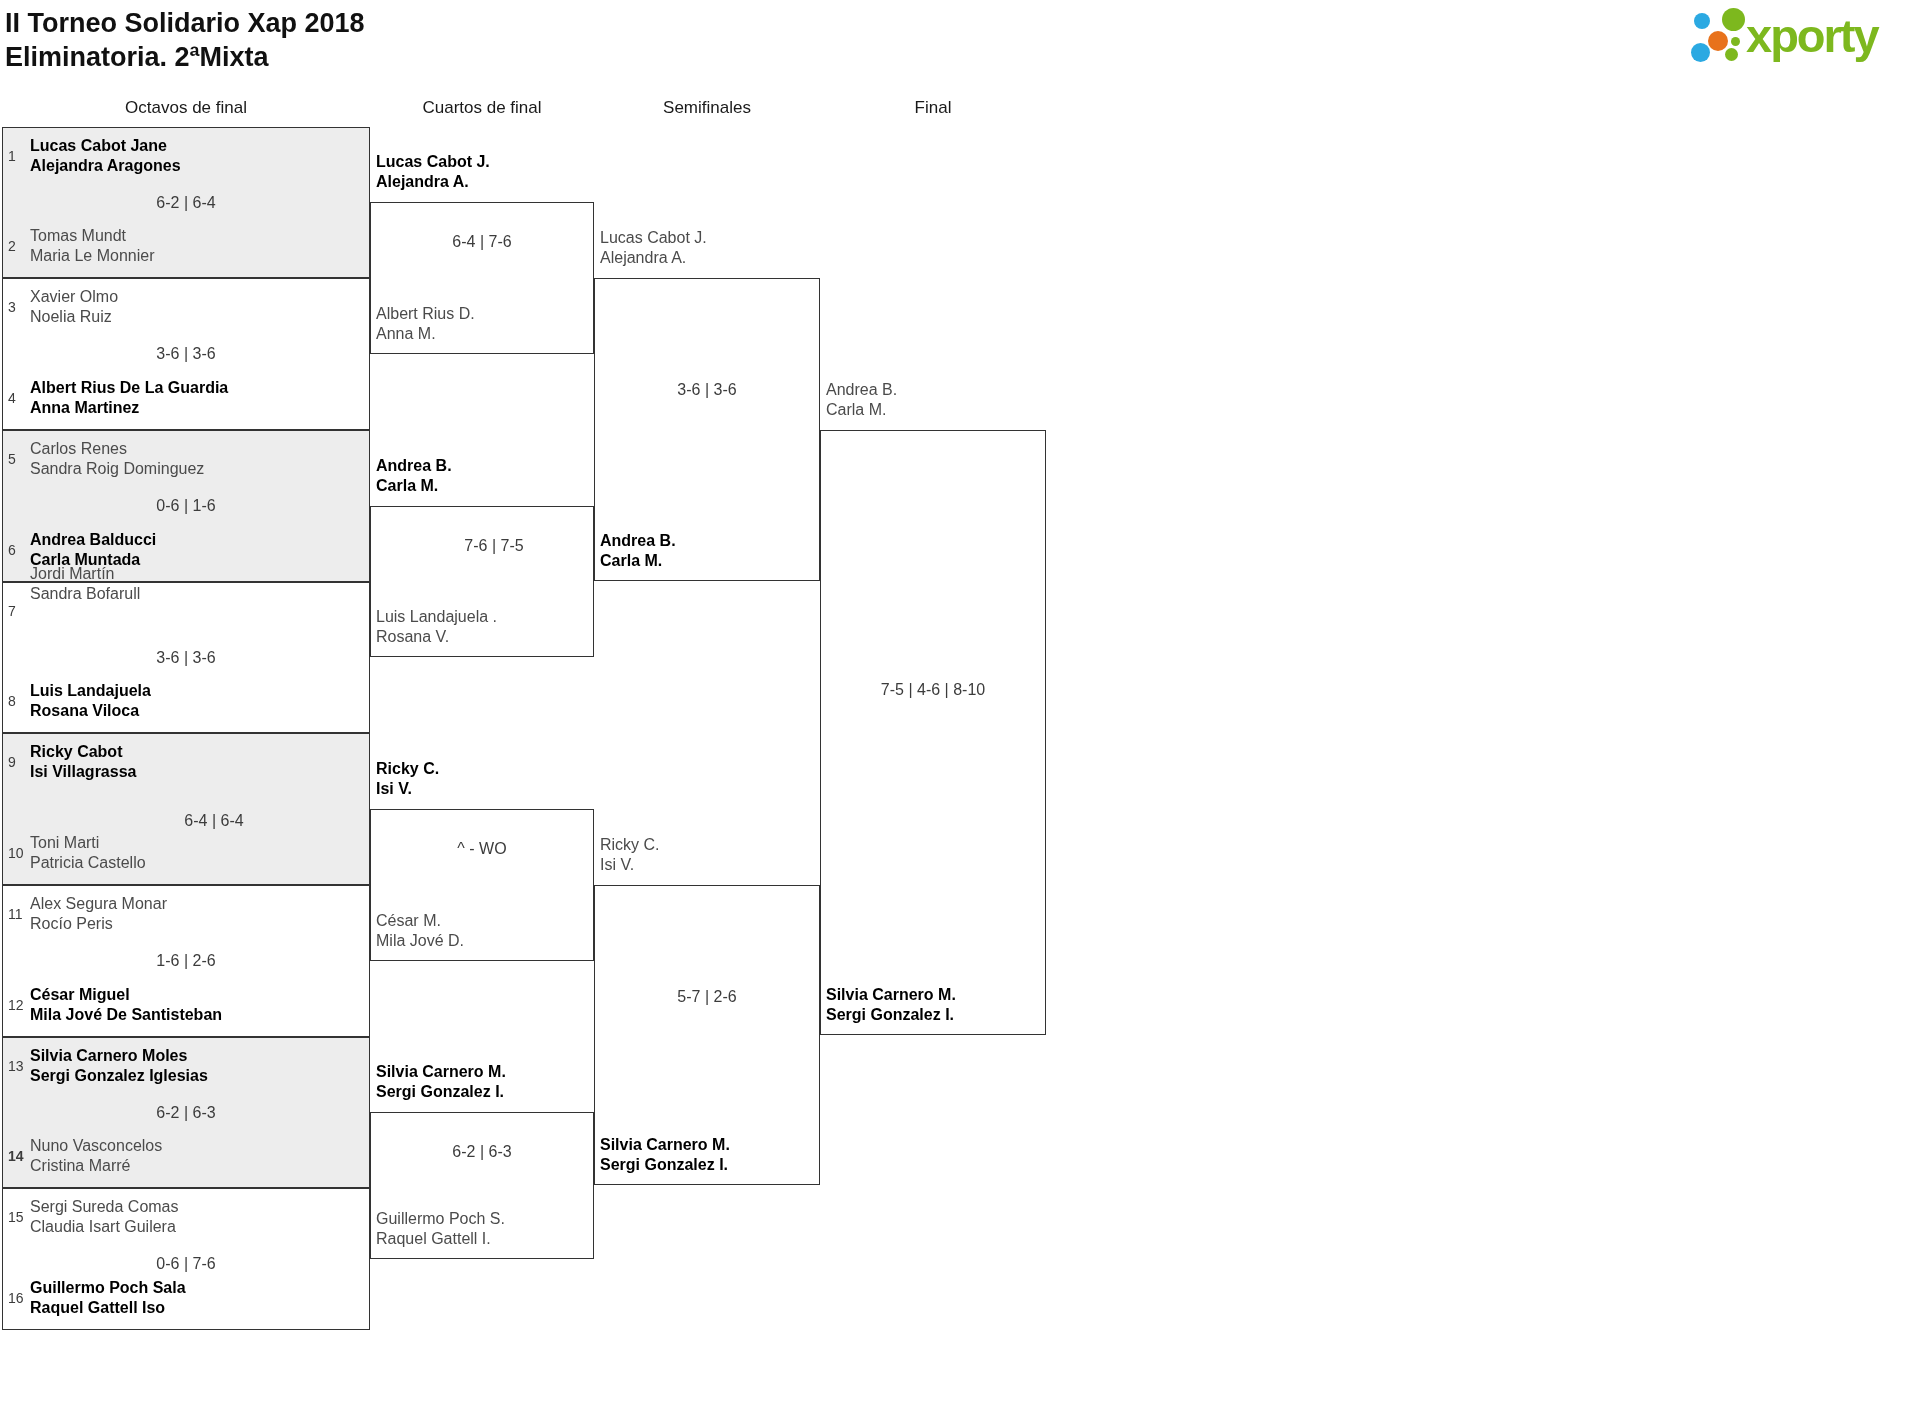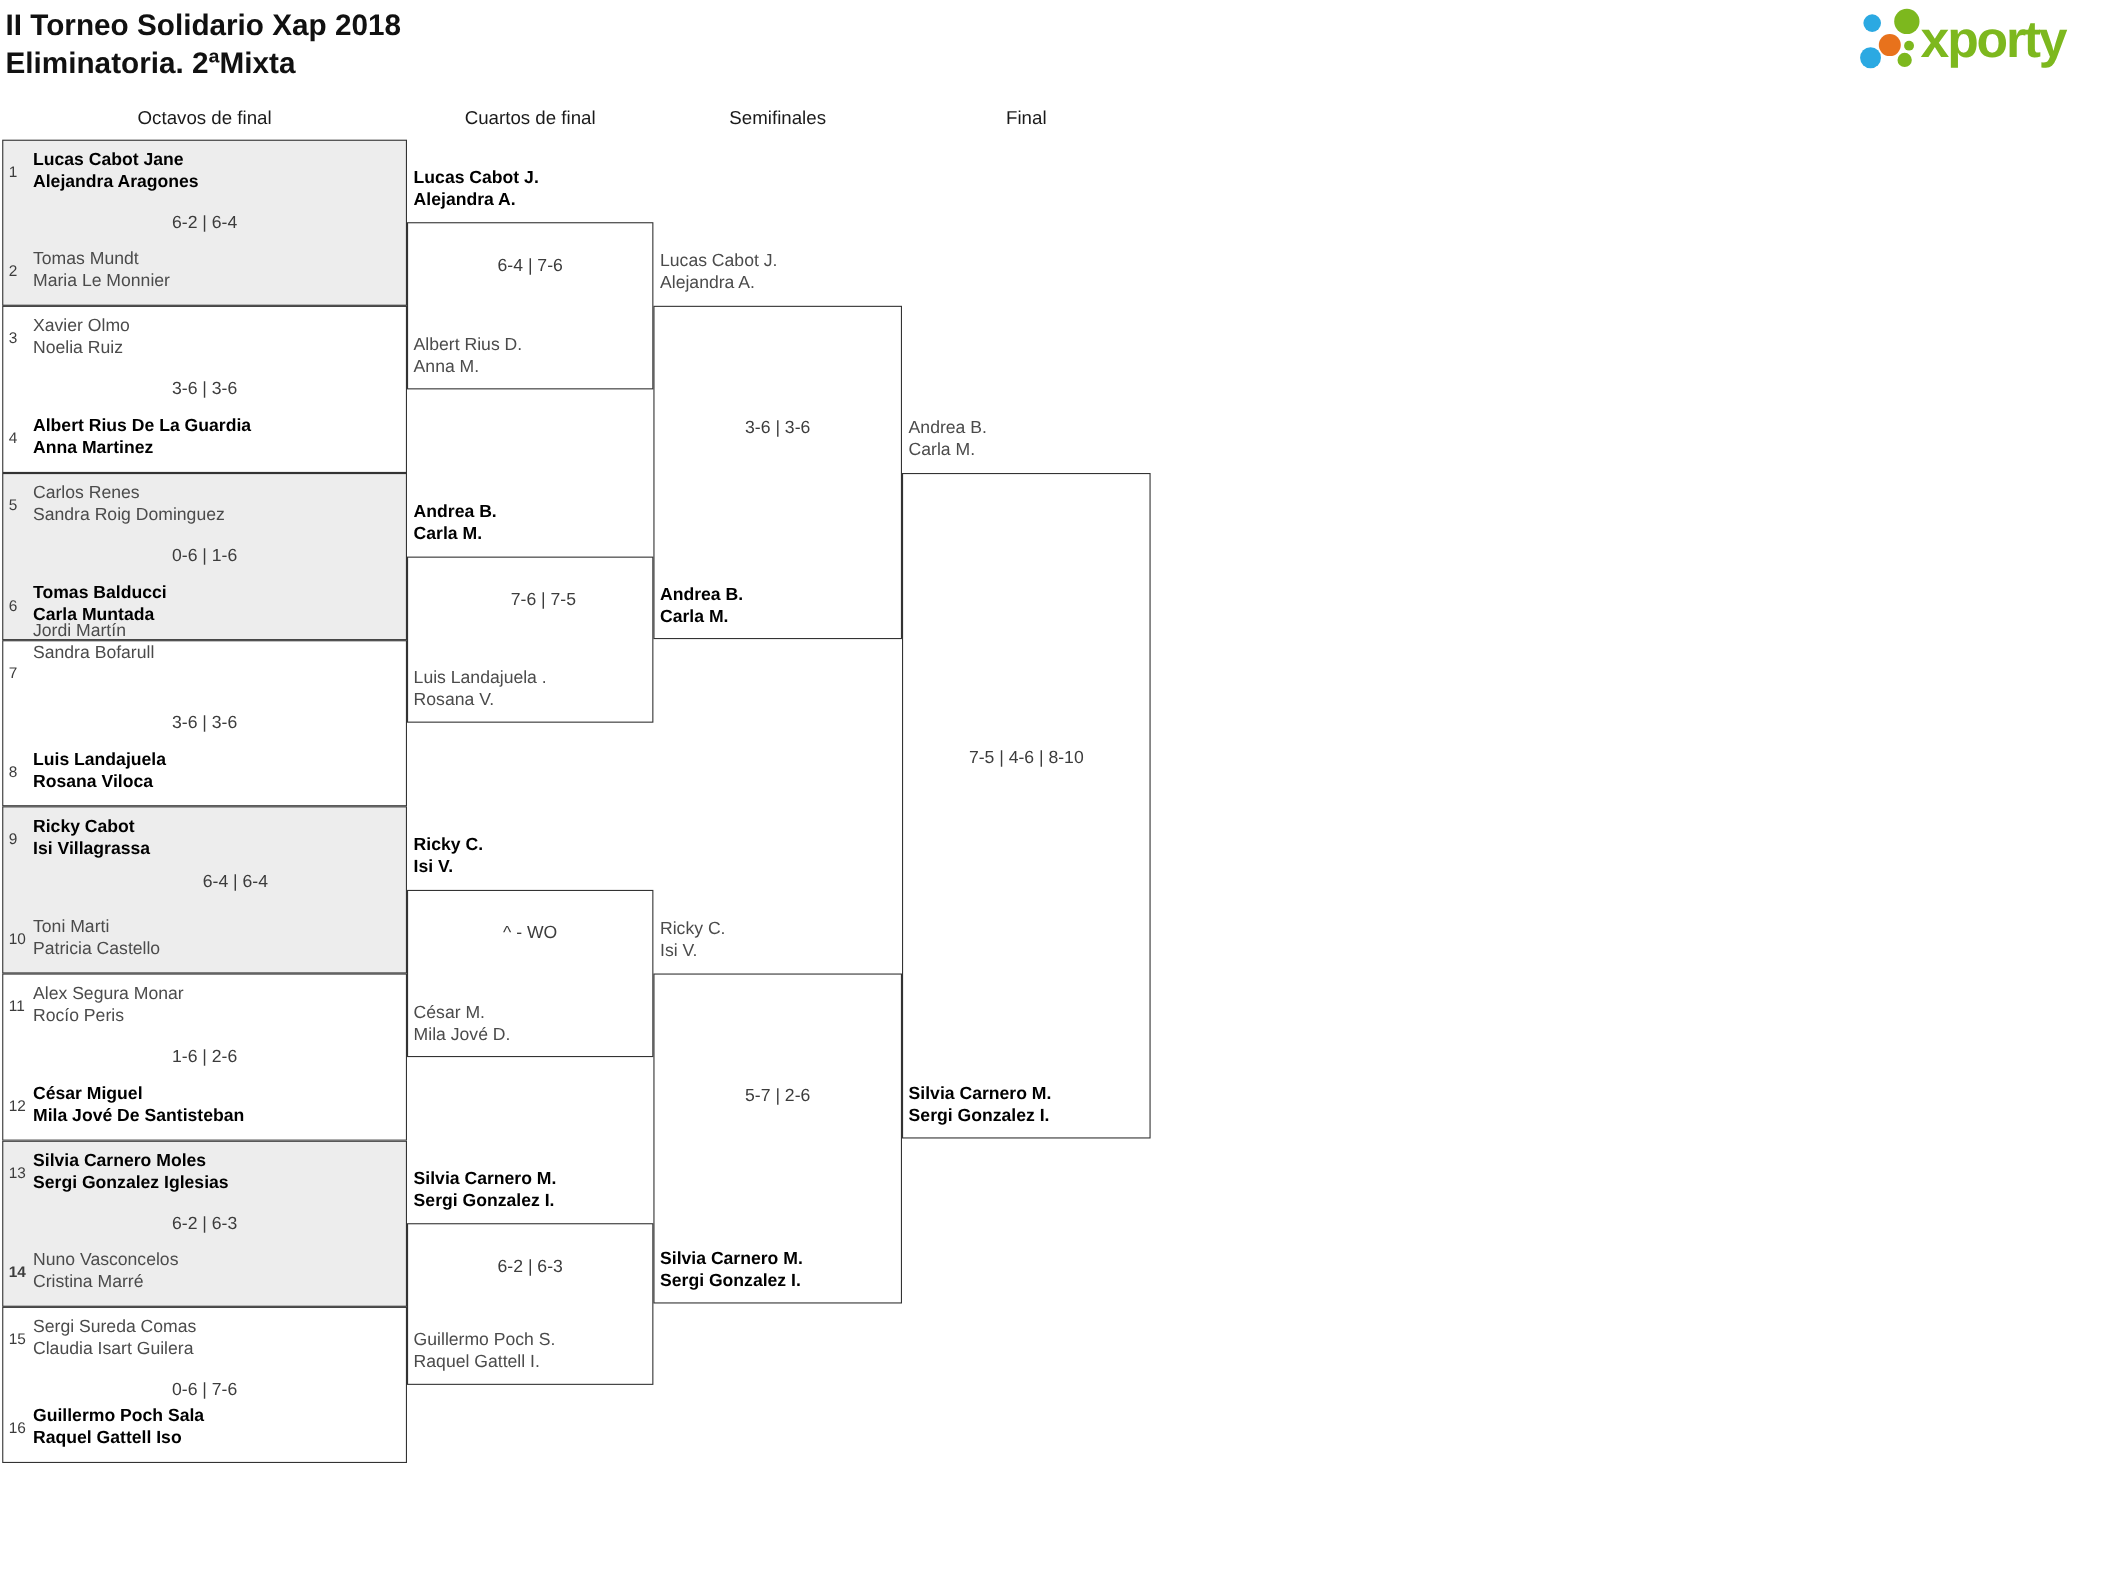--- a/index.html
+++ b/index.html
@@ -95,42 +95,42 @@
   </div>
 
   <div class="seed" style="top:449px;">5</div>
   <div class="team" style="left:30px;top:439px;">
     <div>Carlos Renes</div>
       <div>Sandra Roig Dominguez</div>
   </div>
   <div class="score" style="left:2px;top:496px;width:368px;">0-6 | 1-6</div>
   <div class="seed" style="top:540px;">6</div>
   <div class="team bold" style="left:30px;top:530px;">
-    <div>Tomas Balducci</div>
+    <div>Andrea Balducci</div>
       <div>Carla Muntada</div>
   </div>
 
   <div class="seed" style="top:601px;">7</div>
   <div class="team" style="left:30px;top:564px;">
     <div>Jordi Martín</div>
       <div>Sandra Bofarull</div>
   </div>
   <div class="score" style="left:2px;top:648px;width:368px;">3-6 | 3-6</div>
   <div class="seed" style="top:691px;">8</div>
   <div class="team bold" style="left:30px;top:681px;">
     <div>Luis Landajuela</div>
       <div>Rosana Viloca</div>
   </div>
 
   <div class="seed" style="top:752px;">9</div>
   <div class="team bold" style="left:30px;top:742px;">
     <div>Ricky Cabot</div>
       <div>Isi Villagrassa</div>
   </div>
-  <div class="score" style="left:2px;top:792px;width:424px;">6-4 | 6-4</div>
+  <div class="score" style="left:2px;top:811px;width:424px;">6-4 | 6-4</div>
   <div class="seed" style="top:843px;">10</div>
   <div class="team" style="left:30px;top:833px;">
     <div>Toni Marti</div>
       <div>Patricia Castello</div>
   </div>
 
   <div class="seed" style="top:904px;">11</div>
   <div class="team" style="left:30px;top:894px;">
     <div>Alex Segura Monar</div>
       <div>Rocío Peris</div>

